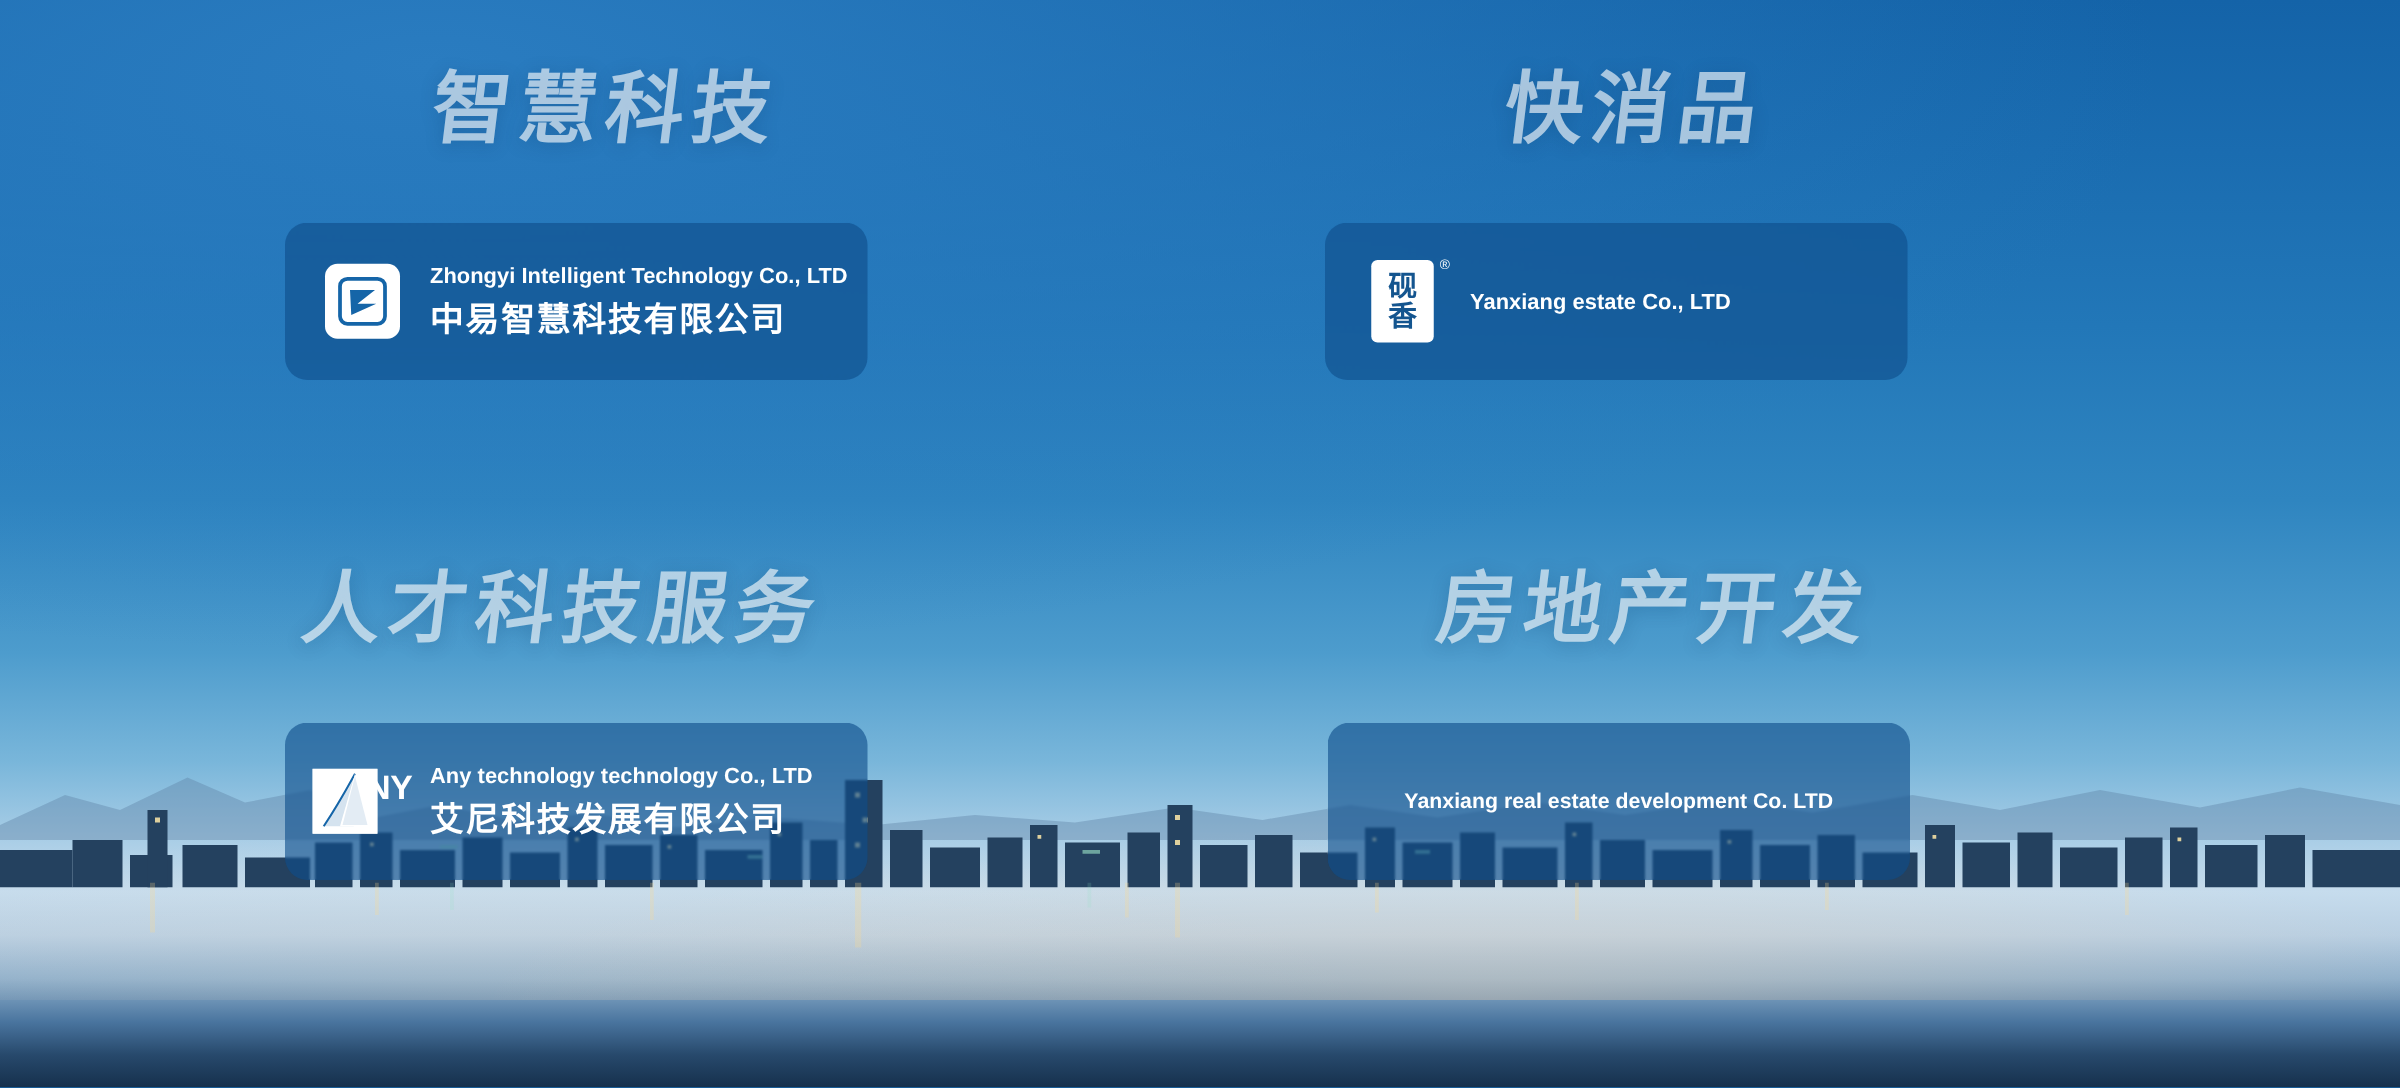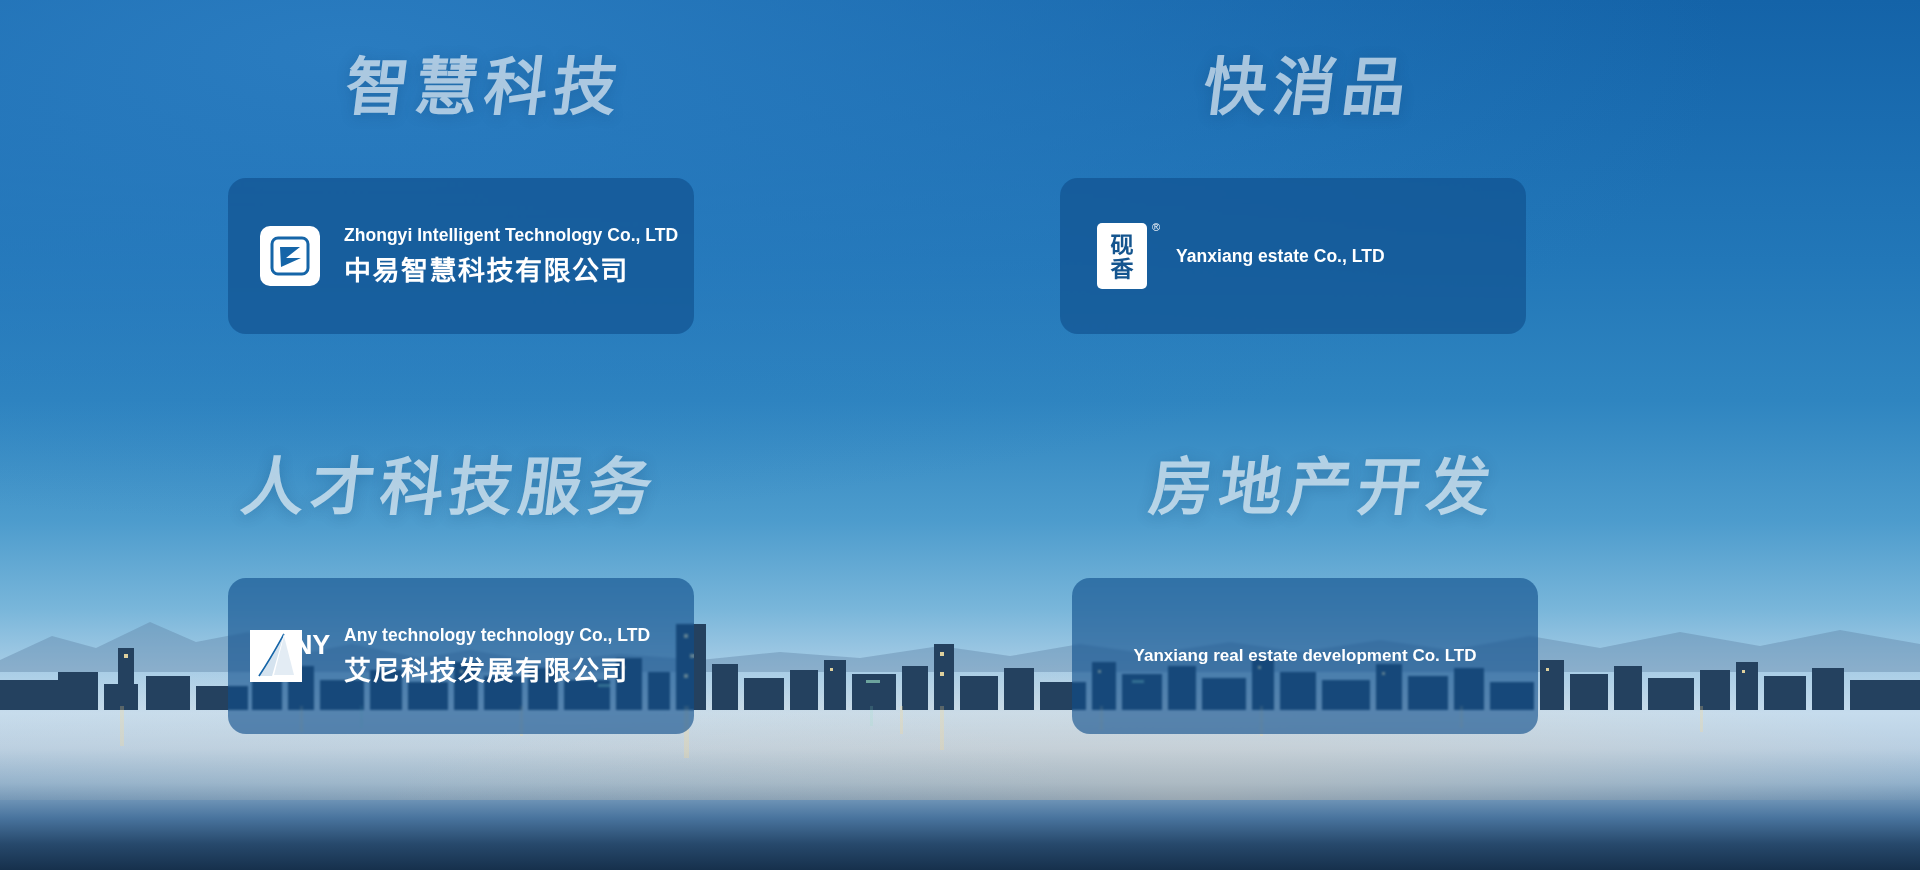--- a/index.html
+++ b/index.html
@@ -77,31 +77,31 @@
     font-family:"DejaVu Sans","Liberation Sans",sans-serif;
     transform:skewX(-7deg);
   }
   .seg-1 .seg-title { margin-left:118px; }
   .seg-2 .seg-title { margin-left:146px; }
   .seg-3 .seg-title { margin-left:14px;  }
   .seg-4 .seg-title { margin-left:92px;  }
 
   .card {
     position:absolute;
-    left:0; width:466px; height:156px;
+    left:0; width:466px; height:126px;
     border-radius:18px;
     background:rgba(14,78,138,.62);
     display:flex; align-items:center;
     padding:0 26px;
     backdrop-filter:blur(1px);
   }
   .seg-1 .card { top:122px; }
   .seg-2 .card { top:122px; left:2px; }
   .seg-3 .card { top:122px; }
-  .seg-4 .card { top:122px; left:14px; }
+  .seg-4 .card { top:122px; left:4px; }
 
   .card.center { justify-content:center; text-align:center; }
 
   .logo-slot {
     flex:0 0 auto;
     width:72px; height:72px;
     margin-right:18px;
     display:flex; align-items:center; justify-content:center;
     position:relative;
   }

